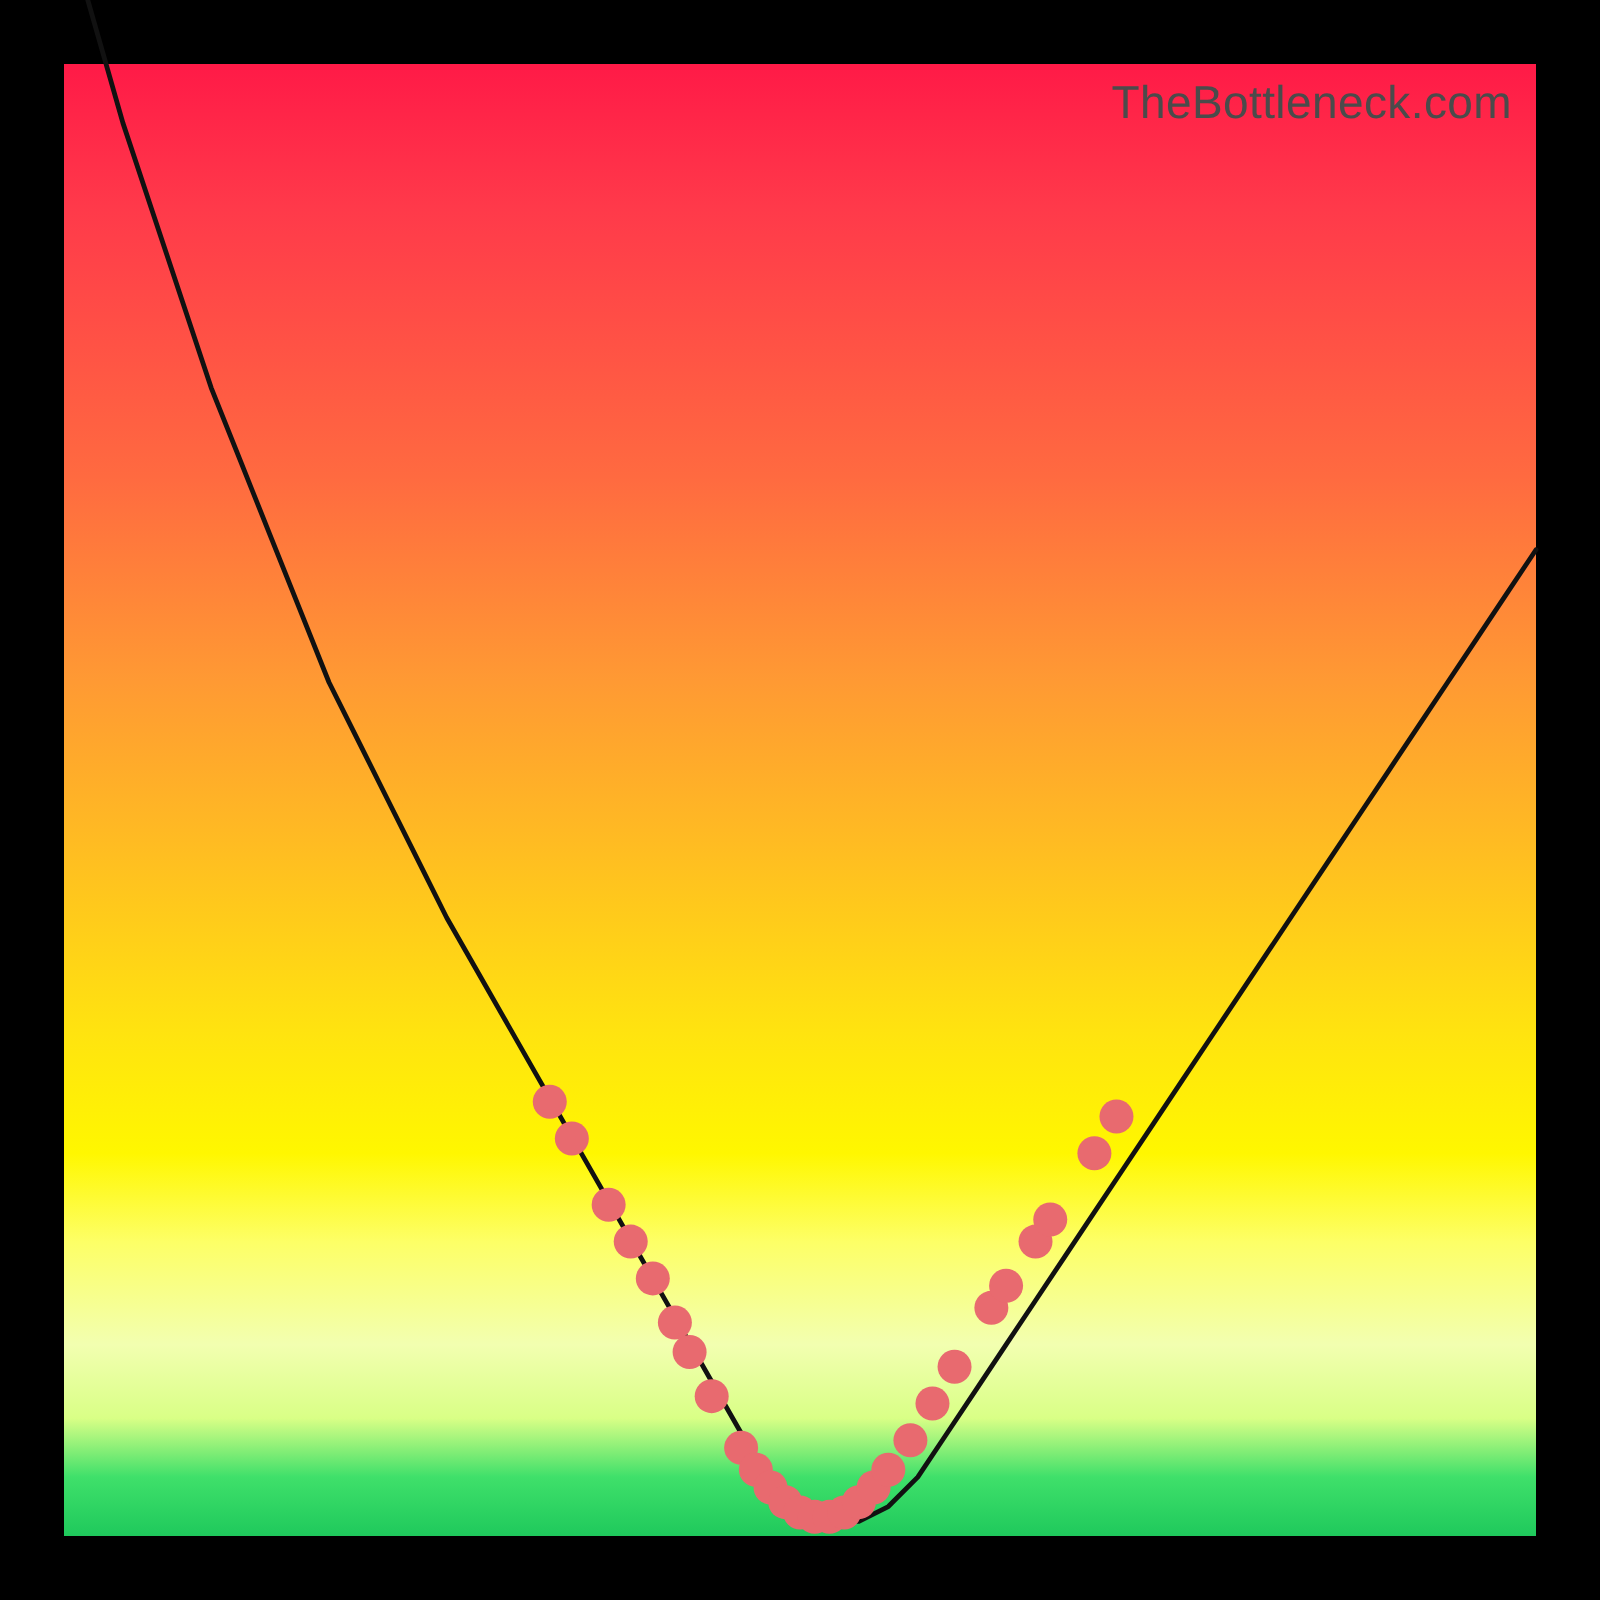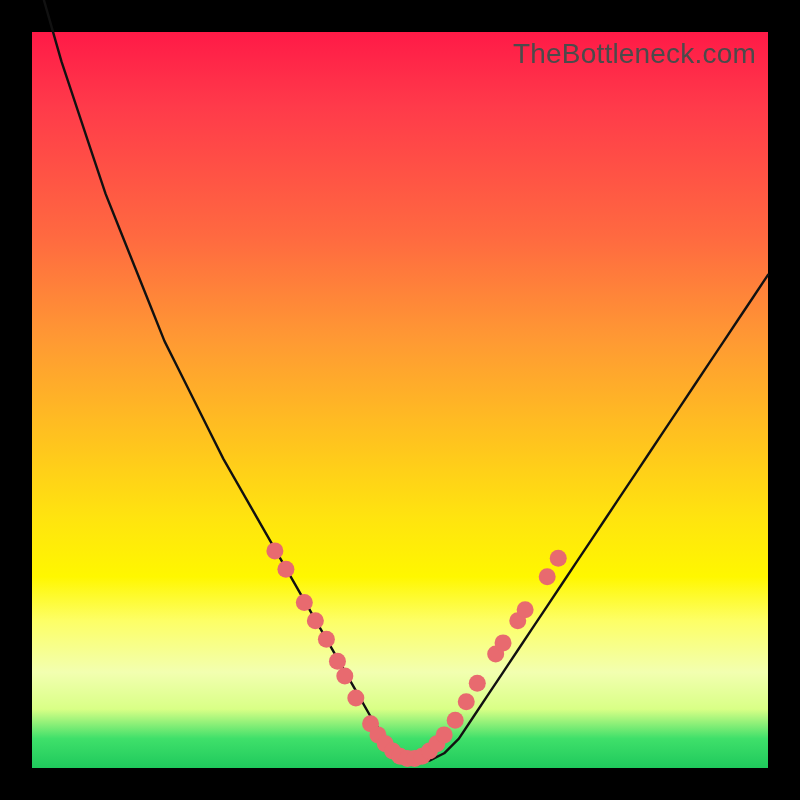--- a/index.html
+++ b/index.html
@@ -38,21 +38,21 @@
       #d9ff86 92%,
       #3fe06a 96%,
       #1fc95c 100%
     );
   }
   .watermark {
     position: absolute;
     top: 6px;
     right: 12px;
     color: #4b4b4b;
-    font-size: 28px;
+    font-size: 23px;
     font-weight: 500;
     letter-spacing: 0.2px;
     user-select: none;
   }
   svg.curve-layer {
     position: absolute;
     inset: 0;
     width: 100%;
     height: 100%;
     overflow: visible;

